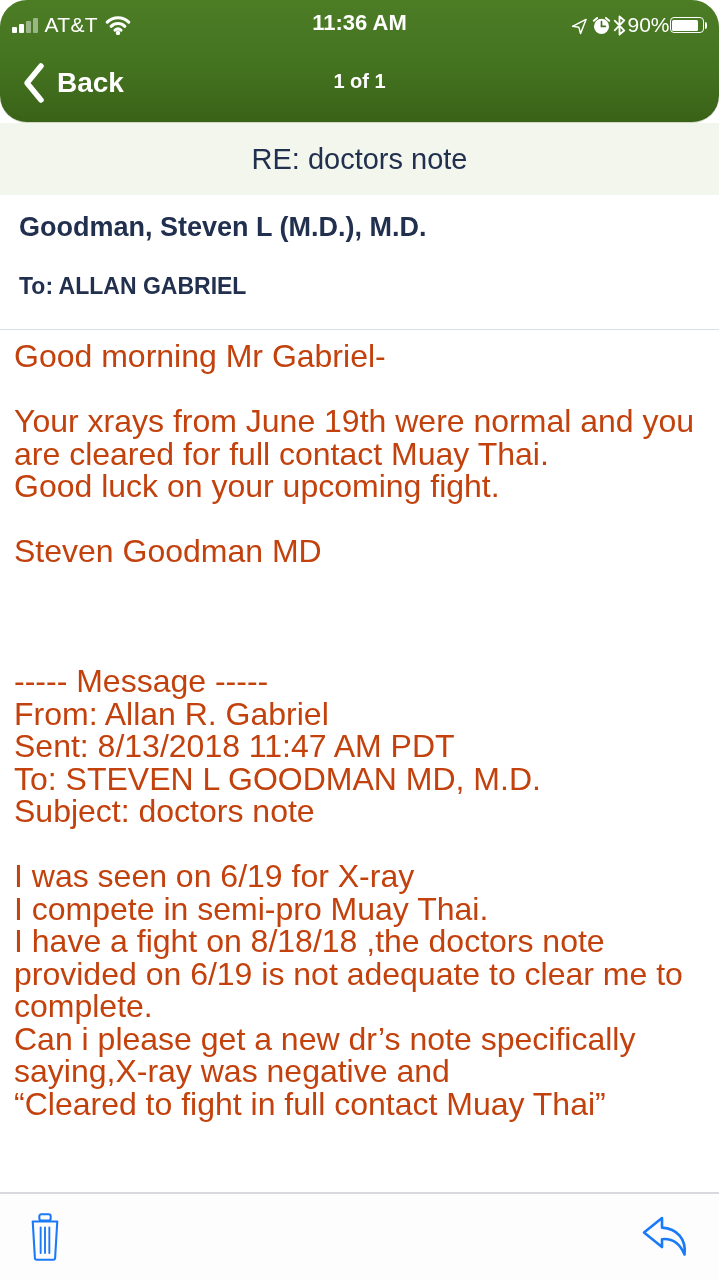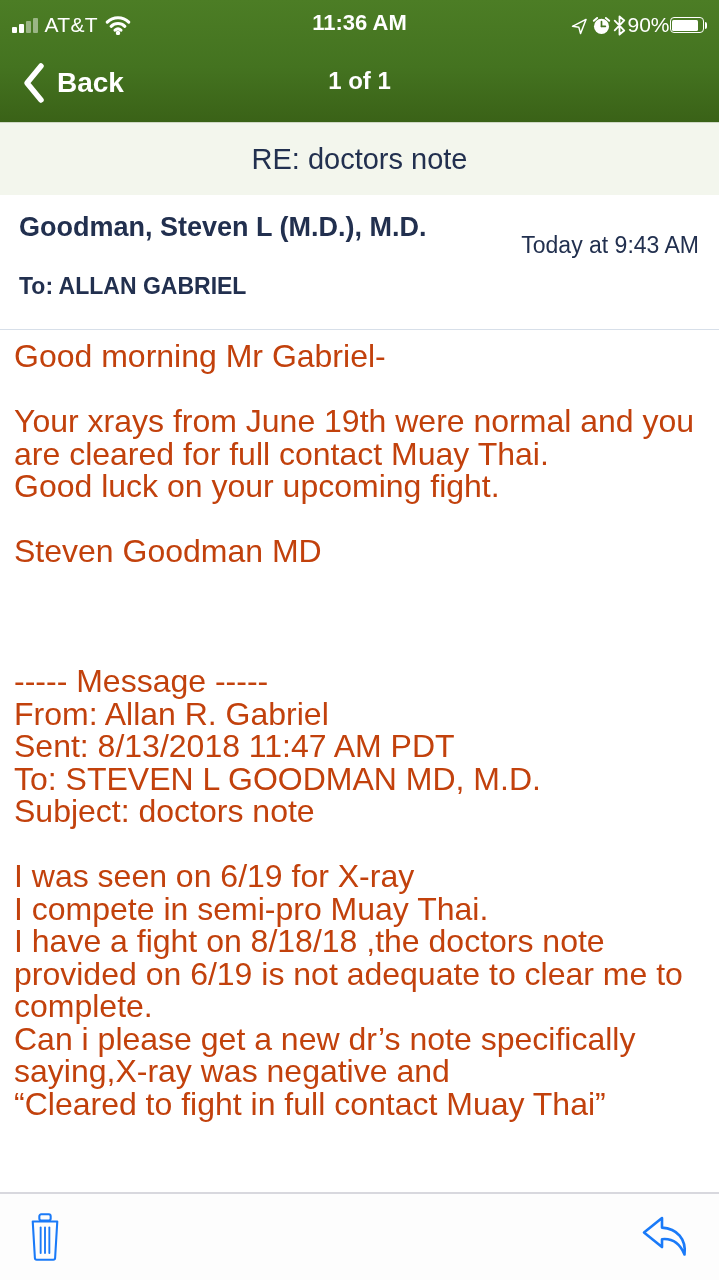--- a/index.html
+++ b/index.html
@@ -9,20 +9,21 @@
     background:#ffffff; overflow:hidden;
     font-family:"Liberation Sans", sans-serif; color:#22304f;
   }
 
   
   .green-header {
     height:123px;
     background:linear-gradient(180deg,#4c7d25 0%,#447320 55%,#3a6217 100%);
     border-bottom:1px solid #cfd8c6;
     color:#fff;
+    border-radius:27px;
   }
   .status-bar {
     height:44px; display:flex; align-items:center;
     padding:6px 12px 0 12px; position:relative; font-size:21px;
   }
   .status-left { display:flex; align-items:center; gap:7px; }
   .signal-bars { display:flex; align-items:flex-end; gap:2.5px; height:16px; }
   .signal-bars i { display:block; width:4.5px; background:#fff; border-radius:1px; }
   .signal-bars i:nth-child(1){height:6px;}
   .signal-bars i:nth-child(2){height:9px;}
@@ -45,21 +46,21 @@
   }
 
   .nav-bar { height:78px; position:relative; display:flex; align-items:center; }
   .back-button {
     display:flex; align-items:center; gap:11px; padding:0 22px;
     cursor:pointer; height:100%;
   }
   .back-label { font-size:28px; font-weight:700; color:#fff; }
   .nav-title {
     position:absolute; left:50%; top:50%; transform:translate(-50%,-56%);
-    font-size:24px; font-weight:700; color:#fff; white-space:nowrap;
+    font-size:20px; font-weight:700; color:#fff; white-space:nowrap;
   }
 
   
   .subject-bar {
     height:72px; background:#f3f6ed; display:flex; align-items:center;
     padding:0 22px;
     justify-content:center;
   }
   .subject-text { font-size:29px; color:#22304f; }
 
@@ -163,21 +164,20 @@
 
   <div class="subject-bar">
     <span class="subject-text">RE: doctors note</span>
   </div>
 
   <div class="sender-block">
     <div class="sender-left">
       <div class="sender-name">Goodman, Steven L (M.D.), M.D.</div>
       <div class="recipient-line">To: ALLAN GABRIEL</div>
     </div>
-    <div class="timestamp">Today at 9:43 AM</div>
   </div>
 
   <div class="message-body">Good morning Mr Gabriel-
 
 Your xrays from June 19th were normal and you are cleared for full contact Muay Thai.
 Good luck on your upcoming fight.
 
 Steven Goodman MD
 
 

